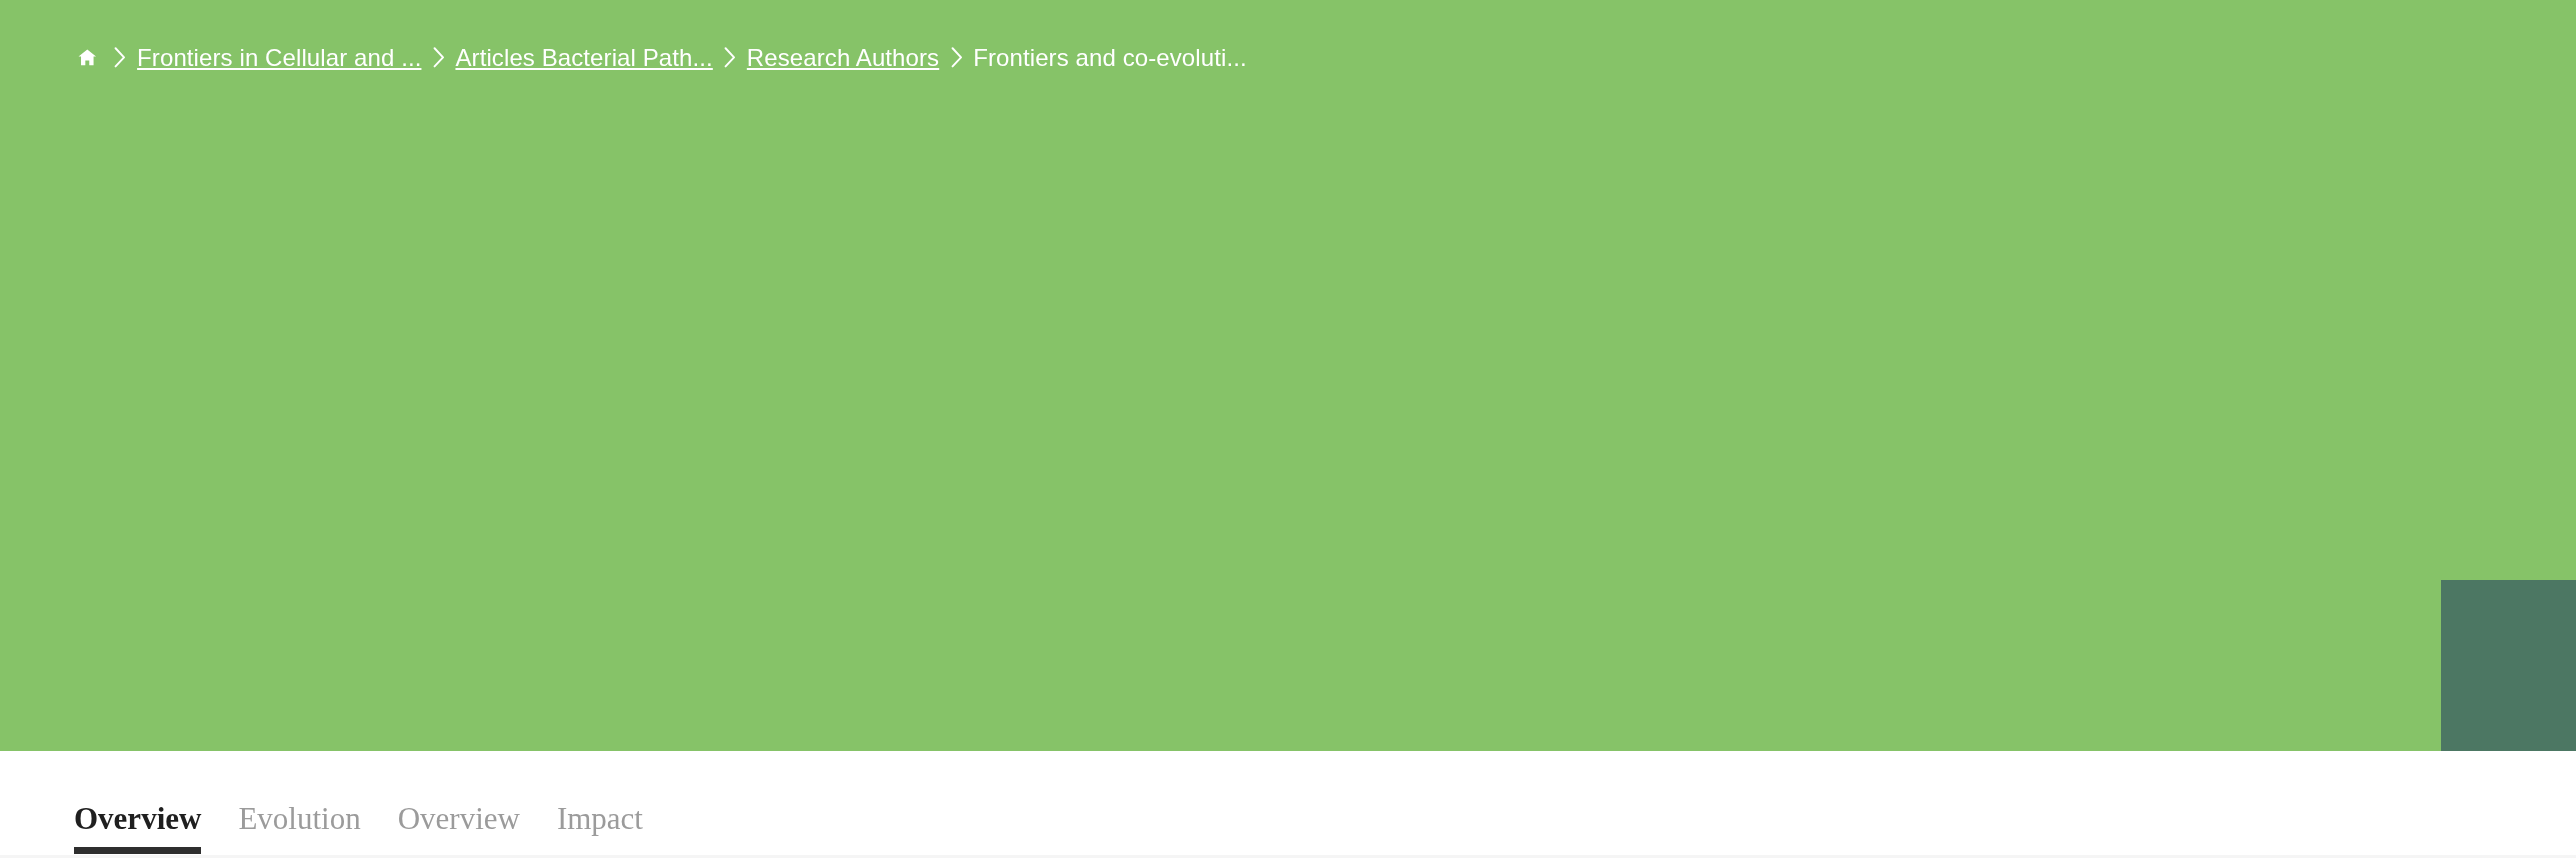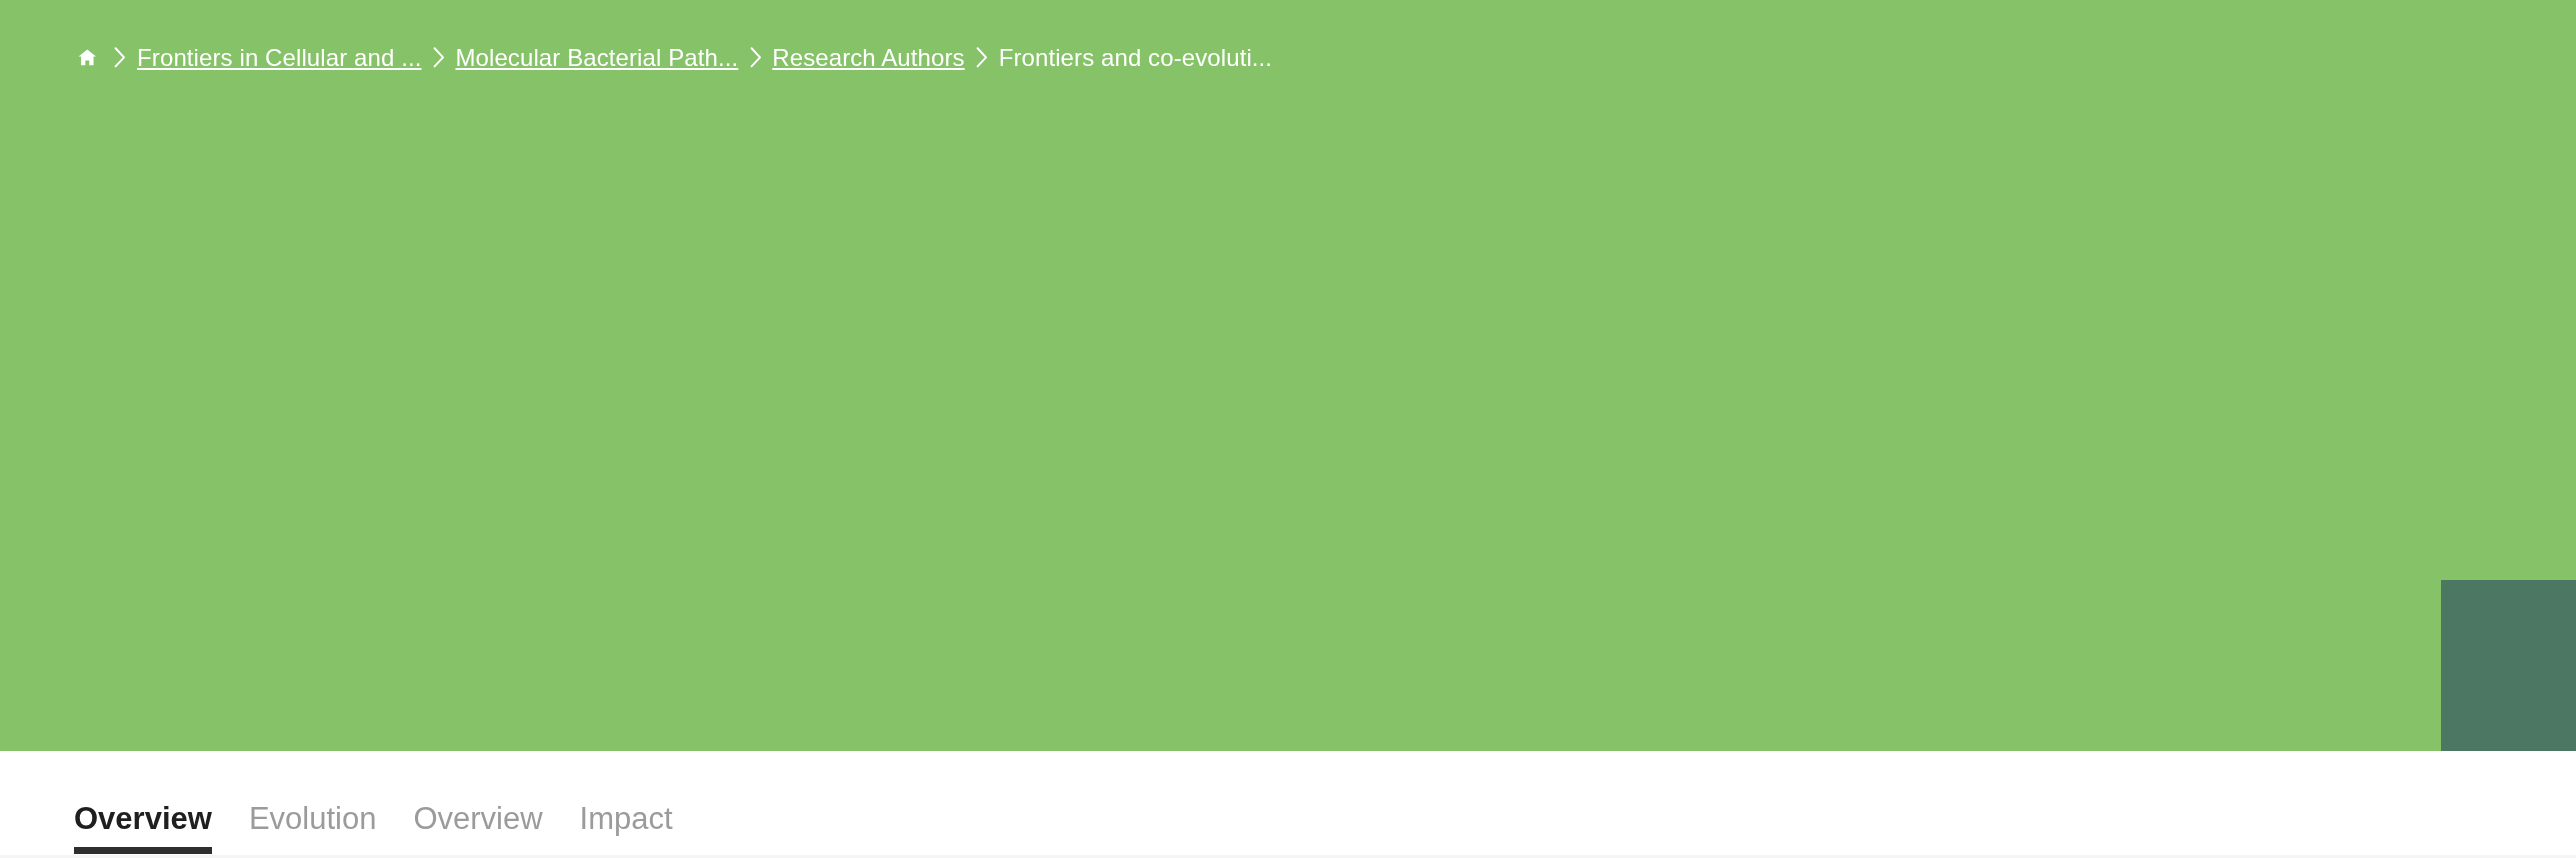--- a/index.html
+++ b/index.html
@@ -99,20 +99,21 @@
   .tab {
     position:relative;
     font-size:31px;
     line-height:37px;
     font-weight:400;
     color:#9b9b9b;
     margin-right:37px;
     padding-bottom:17px;
     cursor:pointer;
     white-space:nowrap;
+    font-family:Liberation Serif, serif;
   }
   .tab:last-child { margin-right:10px; }
   .tab.active {
     color:#1f1f1f;
     font-weight:700;
   }
   .tab.active::after {
     content:"";
     position:absolute;
     left:0; right:0; bottom:0;
@@ -145,21 +146,21 @@
           <path d="M2 1.2 10.2 10 2 18.8" fill="none" stroke="#ffffff" stroke-width="1.9" stroke-linecap="round" stroke-linejoin="round"></path>
         </svg>
       </span>
       <a class="bc-item" href="#">Frontiers in Cellular and ...</a>
 
       <span class="bc-sep">
         <svg viewBox="0 0 12 20" aria-hidden="true">
           <path d="M2 1.2 10.2 10 2 18.8" fill="none" stroke="#ffffff" stroke-width="1.9" stroke-linecap="round" stroke-linejoin="round"></path>
         </svg>
       </span>
-      <a class="bc-item" href="#">Molecular Bacterial Path...</a>
+      <a class="bc-item" href="#">Articles Bacterial Path...</a>
 
       <span class="bc-sep">
         <svg viewBox="0 0 12 20" aria-hidden="true">
           <path d="M2 1.2 10.2 10 2 18.8" fill="none" stroke="#ffffff" stroke-width="1.9" stroke-linecap="round" stroke-linejoin="round"></path>
         </svg>
       </span>
       <a class="bc-item" href="#">Research Authors</a>
 
       <span class="bc-sep">
         <svg viewBox="0 0 12 20" aria-hidden="true">

